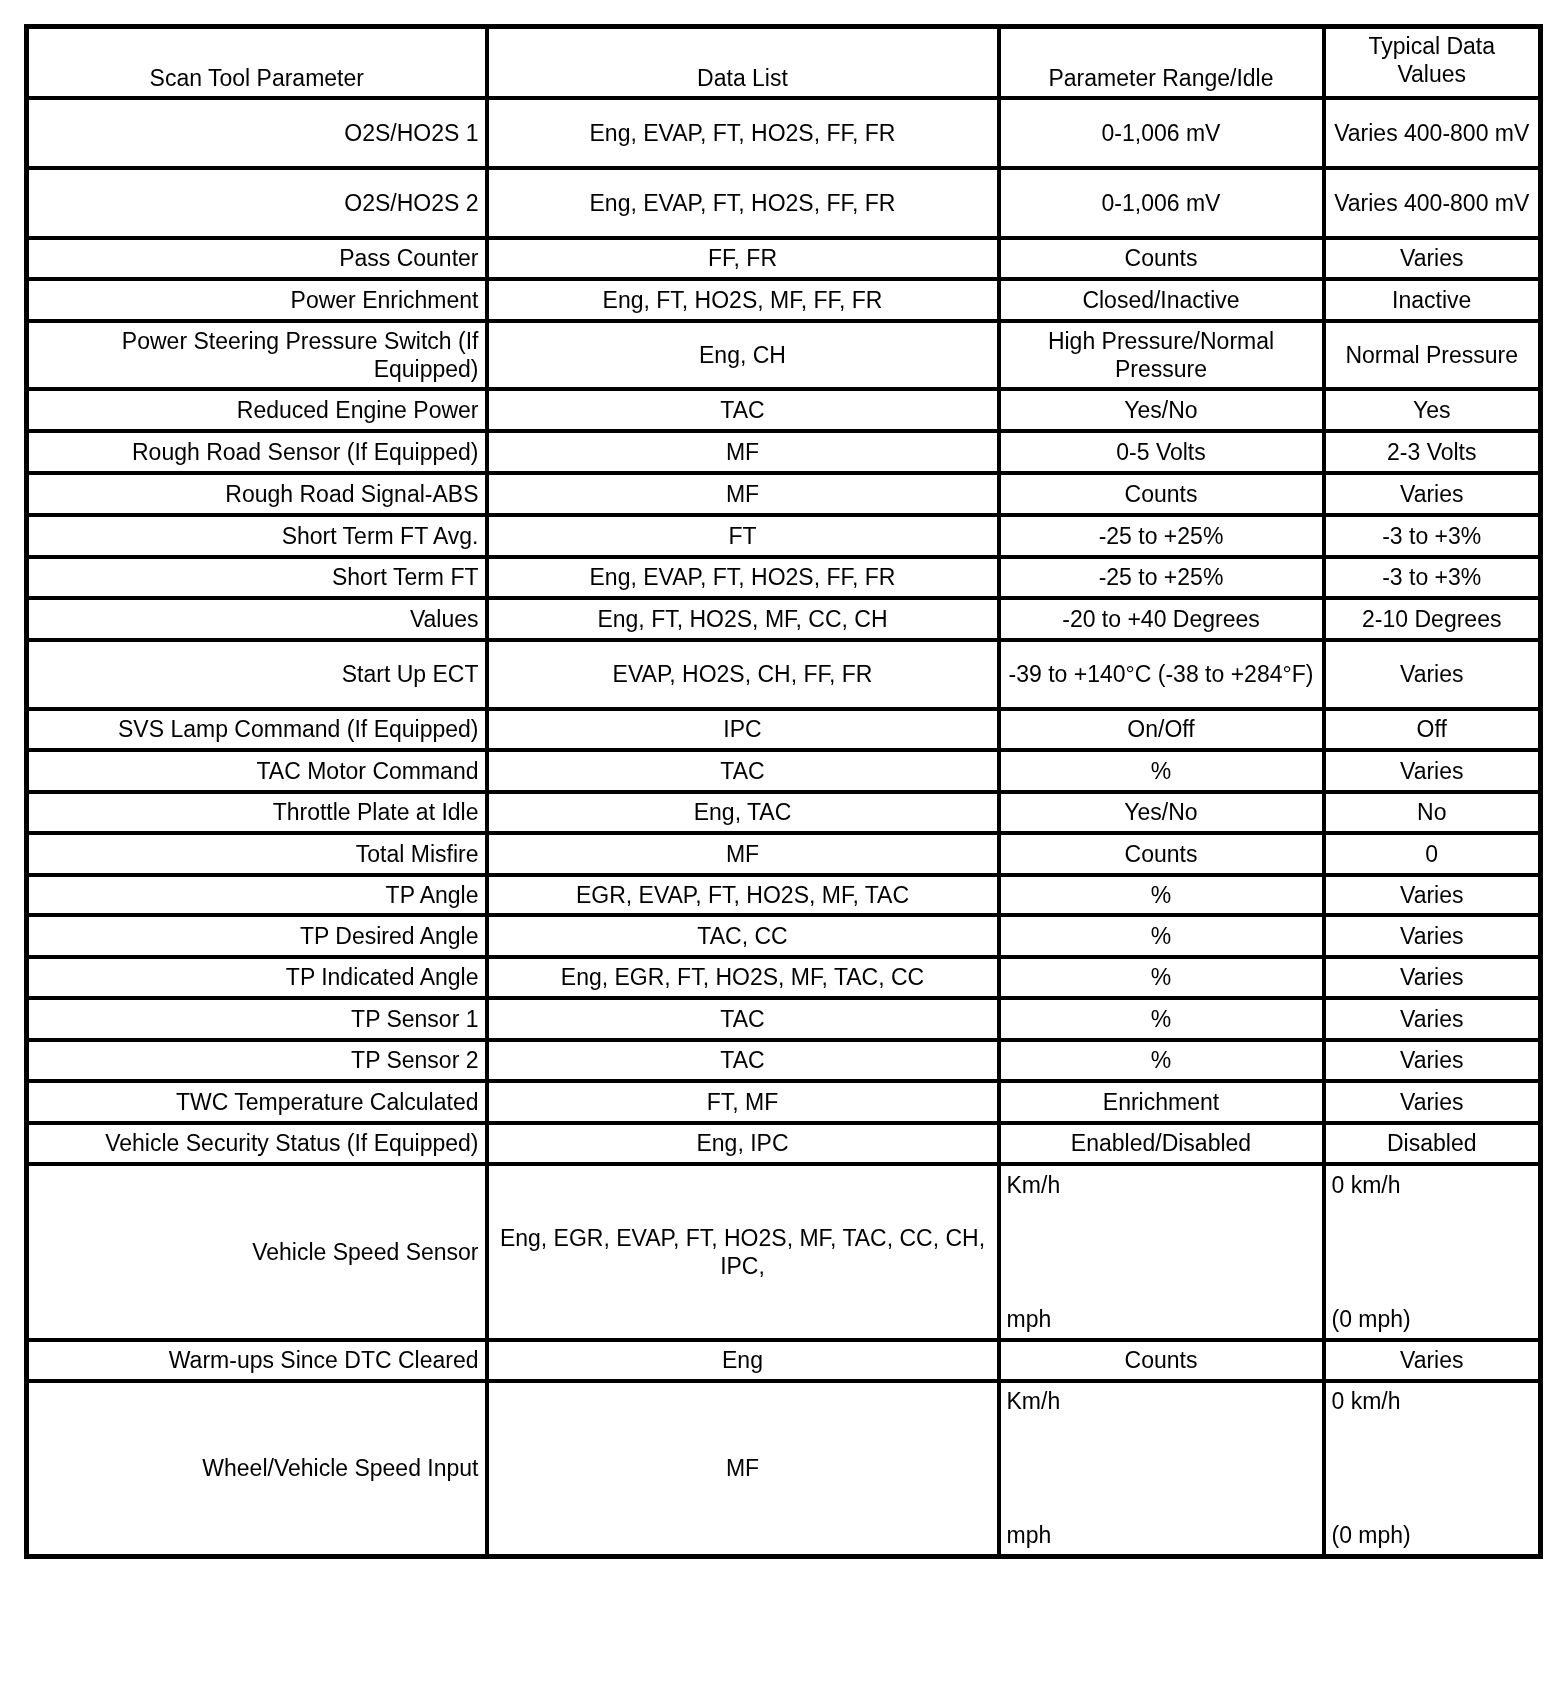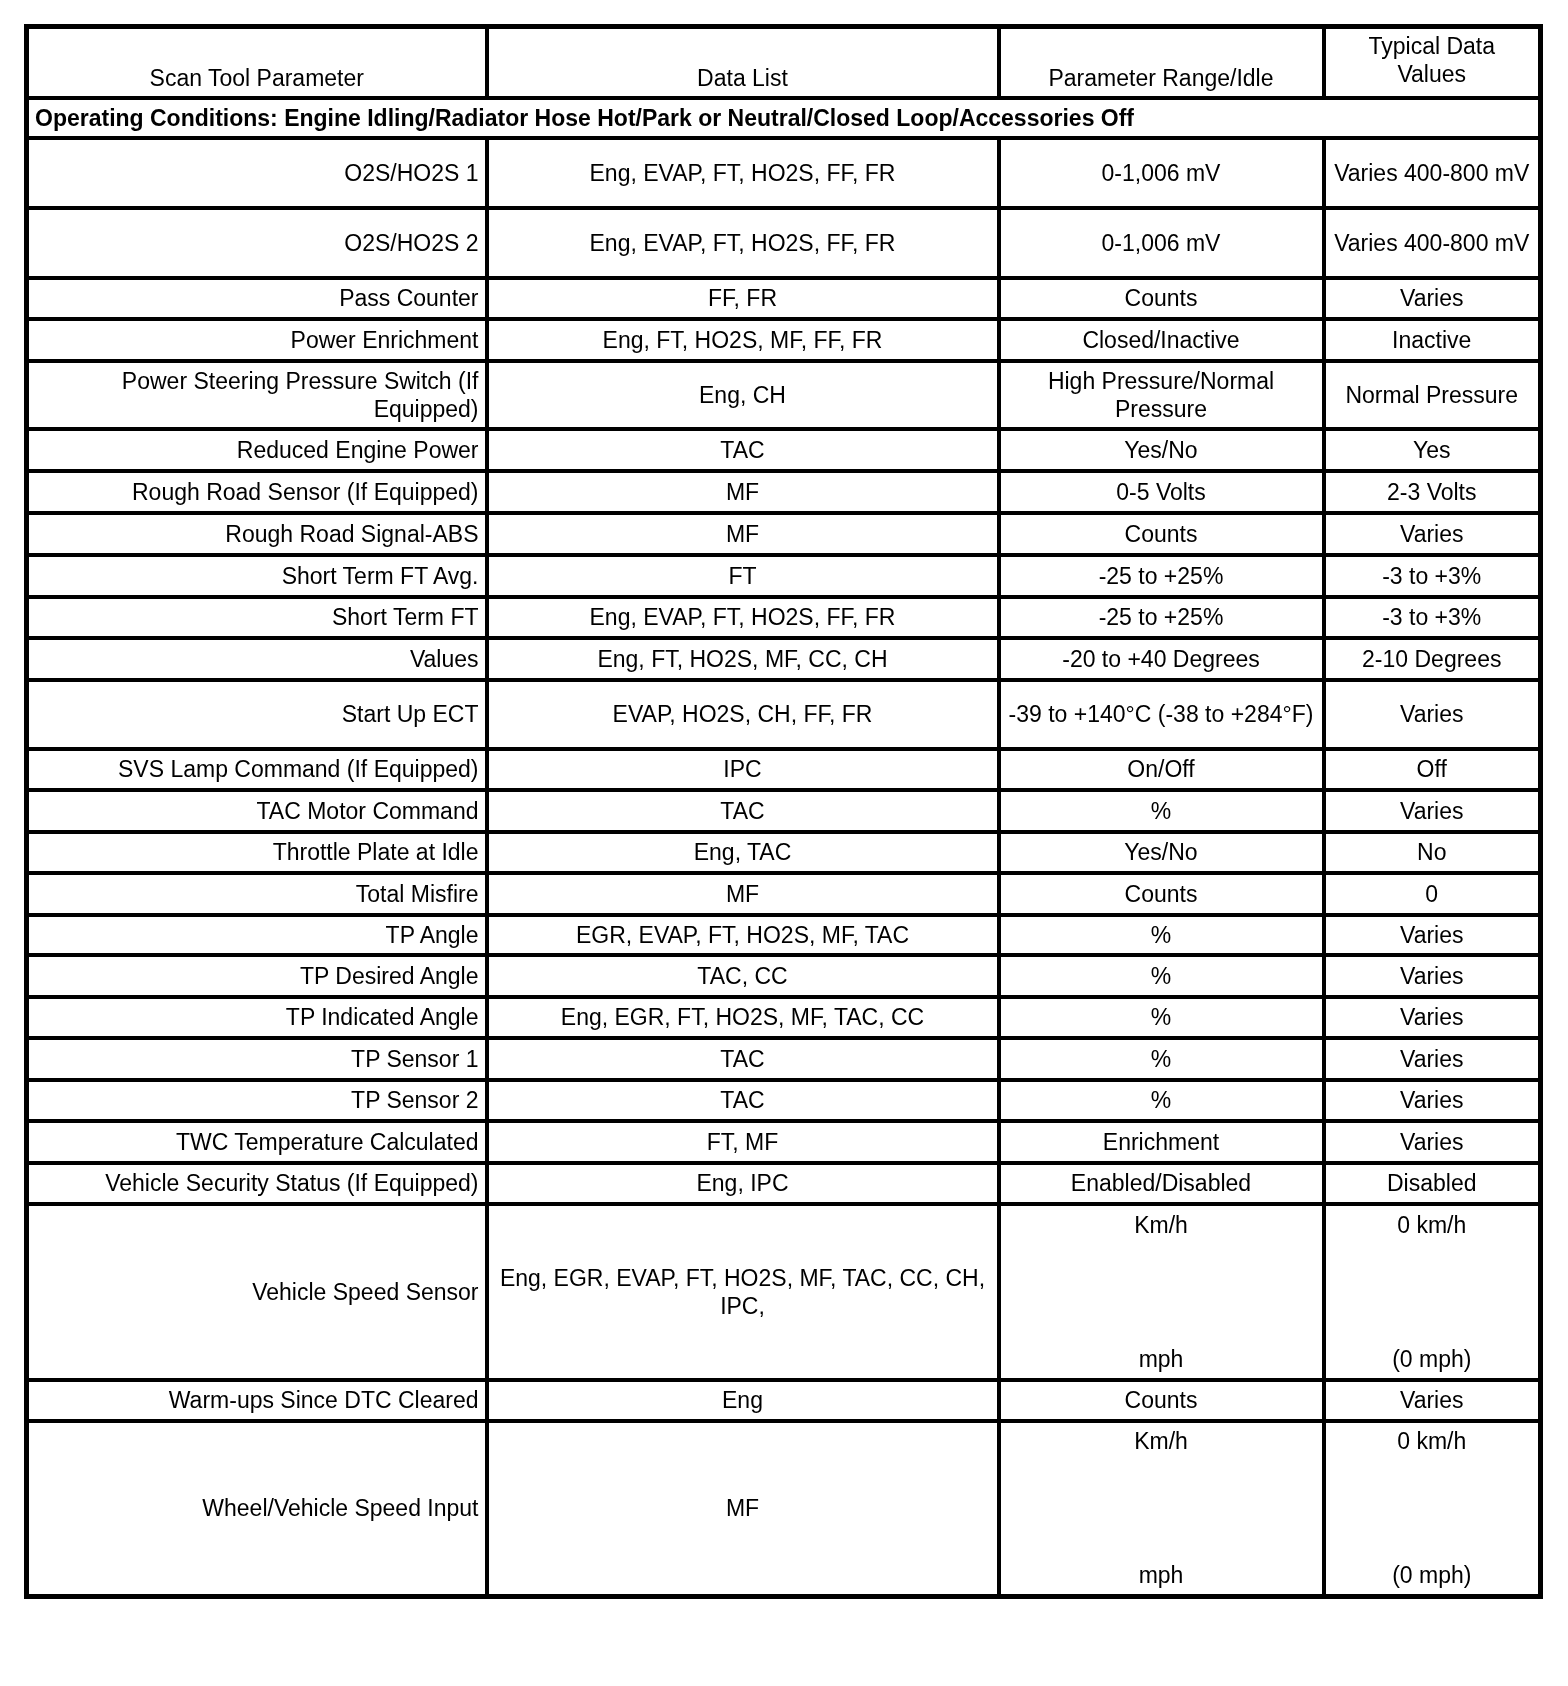--- a/index.html
+++ b/index.html
@@ -25,44 +25,41 @@
     text-align: center;
     vertical-align: bottom;
     padding-bottom: 4px;
   }
   table.scan th.two { vertical-align: middle; }
   td.param { text-align: right; }
   td.center { text-align: center; }
   td.cond { font-weight: bold; text-align: left; }
   .split { display: flex; flex-direction: column; justify-content: space-between; height: 100%; }
   td.splitcell { vertical-align: top; padding-top: 6px; padding-bottom: 6px; }
-  .split-top, .split-bot { display: block; text-align: center; }
+  .split-top, .split-bot { display: block; text-align: left; }
 </style>
 </head>
 <body>
 
 <table class="scan">
   <colgroup>
     <col style="width:460px">
     <col style="width:512px">
     <col style="width:325px">
     <col style="width:217px">
   </colgroup>
   <thead>
     <tr style="height:71px">
       <th>Scan Tool Parameter</th>
       <th>Data List</th>
       <th>Parameter Range/Idle</th>
       <th class="two">Typical Data Values</th>
     </tr>
   </thead>
   <tbody id="tbody">
-    <tr style="height:40px">
-      <td class="cond" colspan="4">Operating Conditions: Engine Idling/Radiator Hose Hot/Park or Neutral/Closed Loop/Accessories Off</td>
-    </tr>
 
     <tr style="height:70px">
       <td class="param">O2S/HO2S 1</td>
       <td class="center">Eng, EVAP, FT, HO2S, FF, FR</td>
       <td class="center">0-1,006 mV</td>
       <td class="center">Varies 400-800 mV</td>
     </tr>
     <tr style="height:70px">
       <td class="param">O2S/HO2S 2</td>
       <td class="center">Eng, EVAP, FT, HO2S, FF, FR</td>

